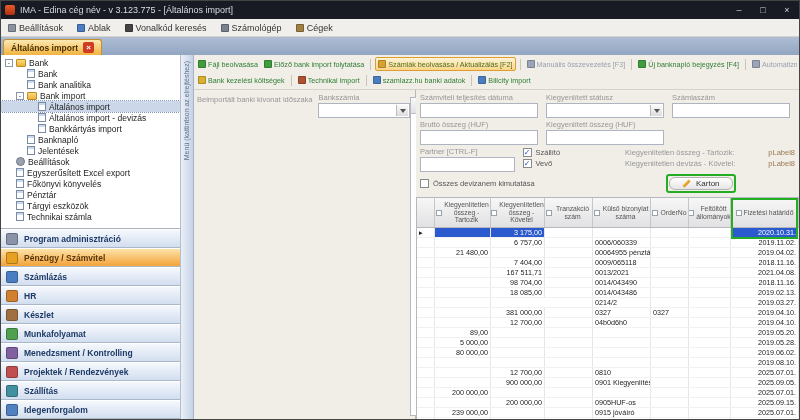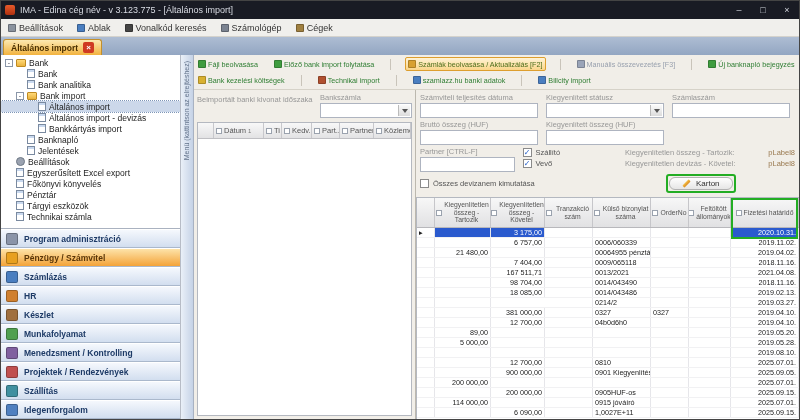--- a/index.html
+++ b/index.html
@@ -42,31 +42,31 @@
   .section.active { background:linear-gradient(#fde3a9,#f4a338); color:#5a3608; }
   .sec-ico { width:12px; height:12px; border-radius:2px; border:1px solid rgba(0,0,0,.25); flex:0 0 auto; }
 
   
   .splitter { width:13px; background:linear-gradient(90deg,#eaf0f8,#c5d2e6); border-right:1px solid #a8b2c2; position:relative; flex:0 0 auto; }
   .splitter span { position:absolute; top:6px; left:2px; writing-mode:vertical-rl; transform:rotate(180deg); font-size:7px; color:#64748c; white-space:nowrap; }
 
   
   .content { flex:1; display:flex; flex-direction:column; min-width:0; }
   .toolbar { background:#f1eee8; border-bottom:1px solid #d6d2c8; padding:1px 2px; flex:0 0 auto; }
-  .tb-row { height:16px; display:flex; align-items:center; gap:12px; font-size:7.2px; white-space:nowrap; overflow:hidden; }
+  .tb-row { height:16px; display:flex; align-items:center; gap:2px; font-size:7.2px; white-space:nowrap; overflow:hidden; }
   .tb-btn { display:flex; align-items:center; gap:2px; padding:0 2px; height:14px; color:#2e7d32; }
   .tb-btn.gray { color:#98a0ae; }
   .tb-btn.hl { background:linear-gradient(#fff3d6,#fbd68a); border:1px solid #dd9e2e; border-radius:2px; color:#4c6e1c; }
   .tb-ico { width:8px; height:8px; border-radius:1px; border:1px solid rgba(0,0,0,.2); flex:0 0 auto; }
   .tb-sep { width:1px; height:11px; background:#c9c4ba; margin:0 2px; flex:0 0 auto; }
 
   .body { flex:1; display:flex; min-height:0; }
 
   
-  .left-panel { width:222px; flex:0 0 auto; background:#f1eee8; border-right:1px solid #bcb8ae; display:flex; flex-direction:column; padding:3px; }
+  .left-panel { width:222px; flex:0 0 auto; background:#f1eee8; border-right:1px solid #bcb8ae; display:flex; flex-direction:row; padding:3px; }
   .lp-top { display:flex; gap:6px; font-size:7.5px; color:#979797; flex:0 0 auto; }
   .lp-period { flex:1; padding-top:2px; }
   .lp-acct { width:92px; }
   .inp { height:15px; background:#fff; border:1px solid #aeb4c0; position:relative; margin-top:1px; }
   .dd { position:absolute; right:1px; top:1px; bottom:1px; width:12px; background:linear-gradient(#fafafa,#dcdcdc); border-left:1px solid #bbb; display:flex; align-items:center; justify-content:center; }
   .tri { width:0; height:0; border-left:3px solid transparent; border-right:3px solid transparent; border-top:4px solid #555; }
   .lp-grid { flex:1; margin-top:4px; background:#fff; border:1px solid #b4b8c0; display:flex; flex-direction:column; min-height:0; }
   .lpg-head { height:16px; display:flex; background:linear-gradient(#f8f8f8,#e2e2e4); border-bottom:1px solid #bfbfc3; font-size:7.5px; color:#555; flex:0 0 auto; }
   .lpg-cell { border-right:1px solid #c8c8cc; display:flex; align-items:center; gap:2px; padding:0 2px; overflow:hidden; }
   .lpg-body { flex:1; background:#fff; }
@@ -592,20 +592,30 @@
                   <div class="g-cell num" style="width: 56px;">5 000,00</div>
                   <div class="g-cell num" style="width: 54px;"></div>
                   <div class="g-cell" style="width: 48px;"></div>
                   <div class="g-cell" style="width: 58px;"></div>
                   <div class="g-cell" style="width: 38px;"></div>
                   <div class="g-cell" style="width: 42px;"></div>
                   <div class="g-cell num" style="flex: 1 1 0%;">2019.05.28.</div>
                 </div>
                 <div class="g-row">
                   <div class="g-cell" style="width: 18px;"></div>
+                  <div class="g-cell num" style="width: 56px;">80 000,00</div>
+                  <div class="g-cell num" style="width: 54px;"></div>
+                  <div class="g-cell" style="width: 48px;"></div>
+                  <div class="g-cell" style="width: 58px;"></div>
+                  <div class="g-cell" style="width: 38px;"></div>
+                  <div class="g-cell" style="width: 42px;"></div>
+                  <div class="g-cell num" style="flex: 1 1 0%;">2019.06.02.</div>
+                </div>
+                <div class="g-row">
+                  <div class="g-cell" style="width: 18px;"></div>
                   <div class="g-cell num" style="width: 56px;"></div>
                   <div class="g-cell num" style="width: 54px;"></div>
                   <div class="g-cell" style="width: 48px;"></div>
                   <div class="g-cell" style="width: 58px;"></div>
                   <div class="g-cell" style="width: 38px;"></div>
                   <div class="g-cell" style="width: 42px;"></div>
                   <div class="g-cell num" style="flex: 1 1 0%;">2019.08.10.</div>
                 </div>
                 <div class="g-row">
                   <div class="g-cell" style="width: 18px;"></div>
@@ -642,21 +652,21 @@
                   <div class="g-cell num" style="width: 56px;"></div>
                   <div class="g-cell num" style="width: 54px;">200 000,00</div>
                   <div class="g-cell" style="width: 48px;"></div>
                   <div class="g-cell" style="width: 58px;">0905HUF-os</div>
                   <div class="g-cell" style="width: 38px;"></div>
                   <div class="g-cell" style="width: 42px;"></div>
                   <div class="g-cell num" style="flex: 1 1 0%;">2025.09.15.</div>
                 </div>
                 <div class="g-row">
                   <div class="g-cell" style="width: 18px;"></div>
-                  <div class="g-cell num" style="width: 56px;">114 000,00</div>
+                  <div class="g-cell num" style="width: 56px;">239 000,00</div>
                   <div class="g-cell num" style="width: 54px;"></div>
                   <div class="g-cell" style="width: 48px;"></div>
                   <div class="g-cell" style="width: 58px;">0915 jóváíró</div>
                   <div class="g-cell" style="width: 38px;"></div>
                   <div class="g-cell" style="width: 42px;"></div>
                   <div class="g-cell num" style="flex: 1 1 0%;">2025.07.01.</div>
                 </div>
                 <div class="g-row">
                   <div class="g-cell" style="width: 18px;"></div>
                   <div class="g-cell num" style="width: 56px;"></div>

